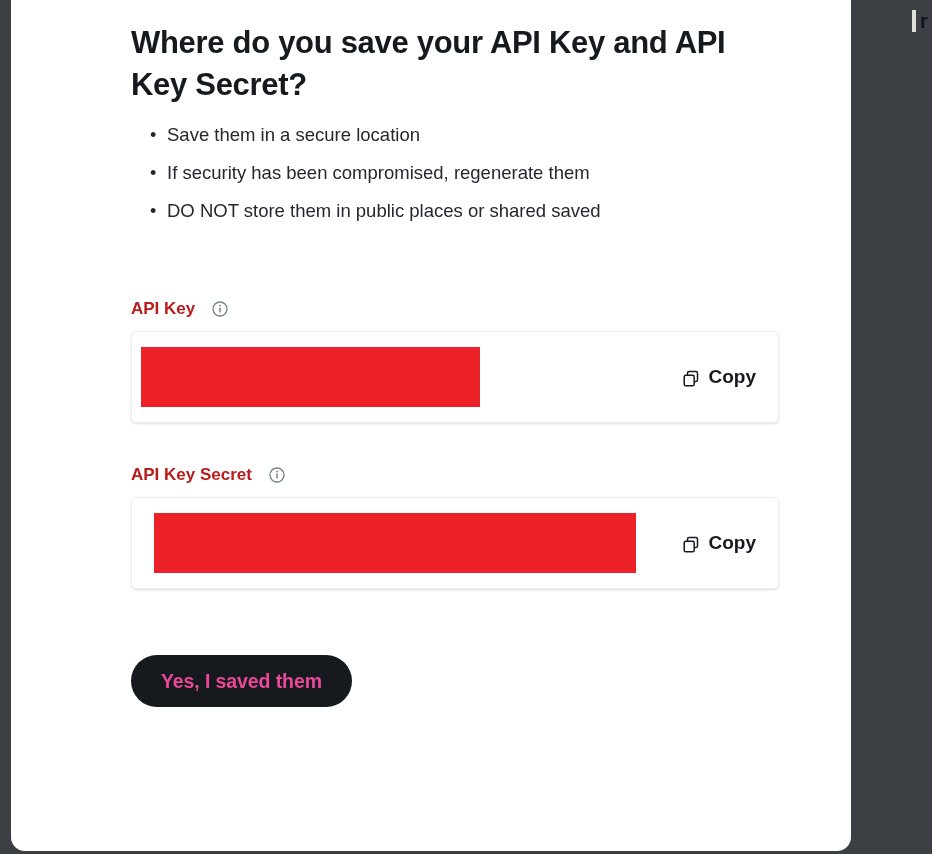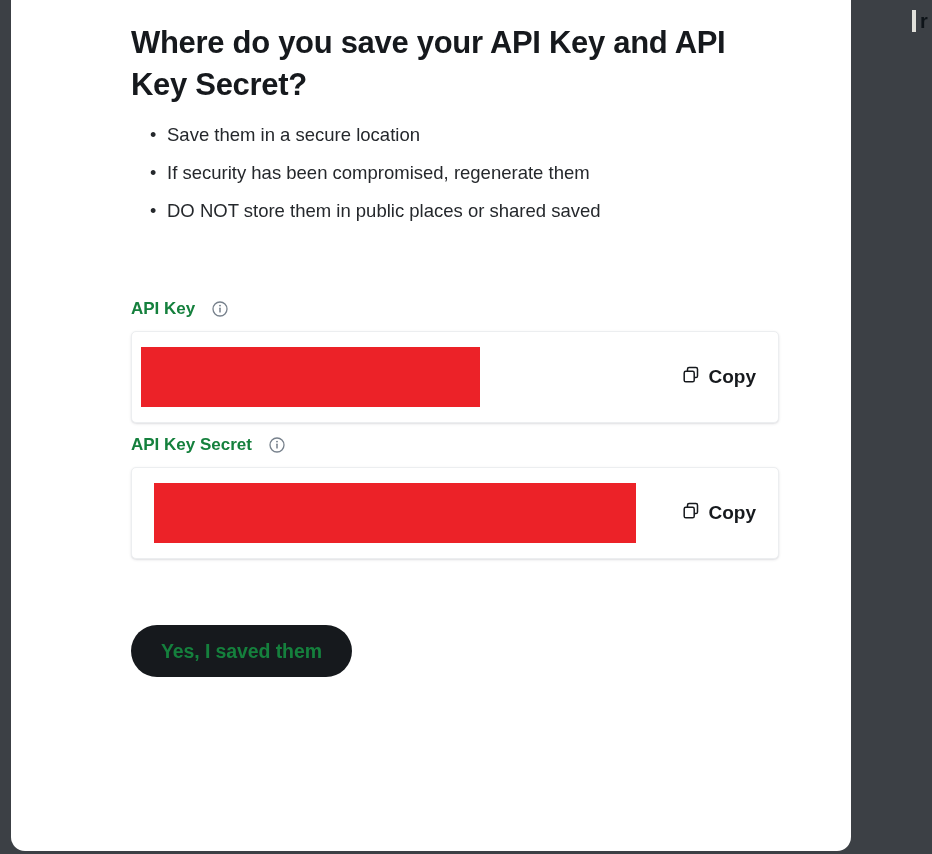--- a/index.html
+++ b/index.html
@@ -116,25 +116,25 @@
     color: #25282c;
   }
 
   
   .field-label {
     display: flex;
     align-items: center;
     gap: 17px;
     font-size: 17px;
     font-weight: bold;
-    color: #15803d;
+    color: #b91c1c;
     margin-top: 73px;
     margin-bottom: 12px;
   }
-  .field-label.secret { margin-top: 12px; }
+  .field-label.secret { margin-top: 42px; }
 
   .info-icon {
     width: 16px;
     height: 16px;
     flex: 0 0 16px;
     display: block;
   }
 
   
   .key-card {
@@ -153,21 +153,21 @@
     height: 60px;
     background: #ec2228;
     flex: 0 0 auto;
   }
   .redaction.key    { width: 339px; }
   .redaction.secret { width: 482px; margin-left: 13px; }
 
   .copy-button {
     margin-left: auto;
     display: flex;
-    align-items: flex-start;
+    align-items: flex-end;
     gap: 9px;
     font-size: 19px;
     font-weight: bold;
     color: #16191d;
     background: none;
     border: none;
     cursor: pointer;
     font-family: "Liberation Sans", sans-serif;
     padding: 4px 2px;
   }
@@ -176,21 +176,21 @@
     height: 18px;
     display: block;
   }
 
   
   #confirm-button {
     margin-top: 66px;
     height: 52px;
     padding: 0 30px;
     background: #16191d;
-    color: #15803d;
+    color: #ec4899;
     font-size: 19.5px;
     font-weight: bold;
     border: none;
     border-radius: 26px;
     cursor: pointer;
     font-family: "Liberation Sans", sans-serif;
     letter-spacing: -0.1px;
   }
 
   

